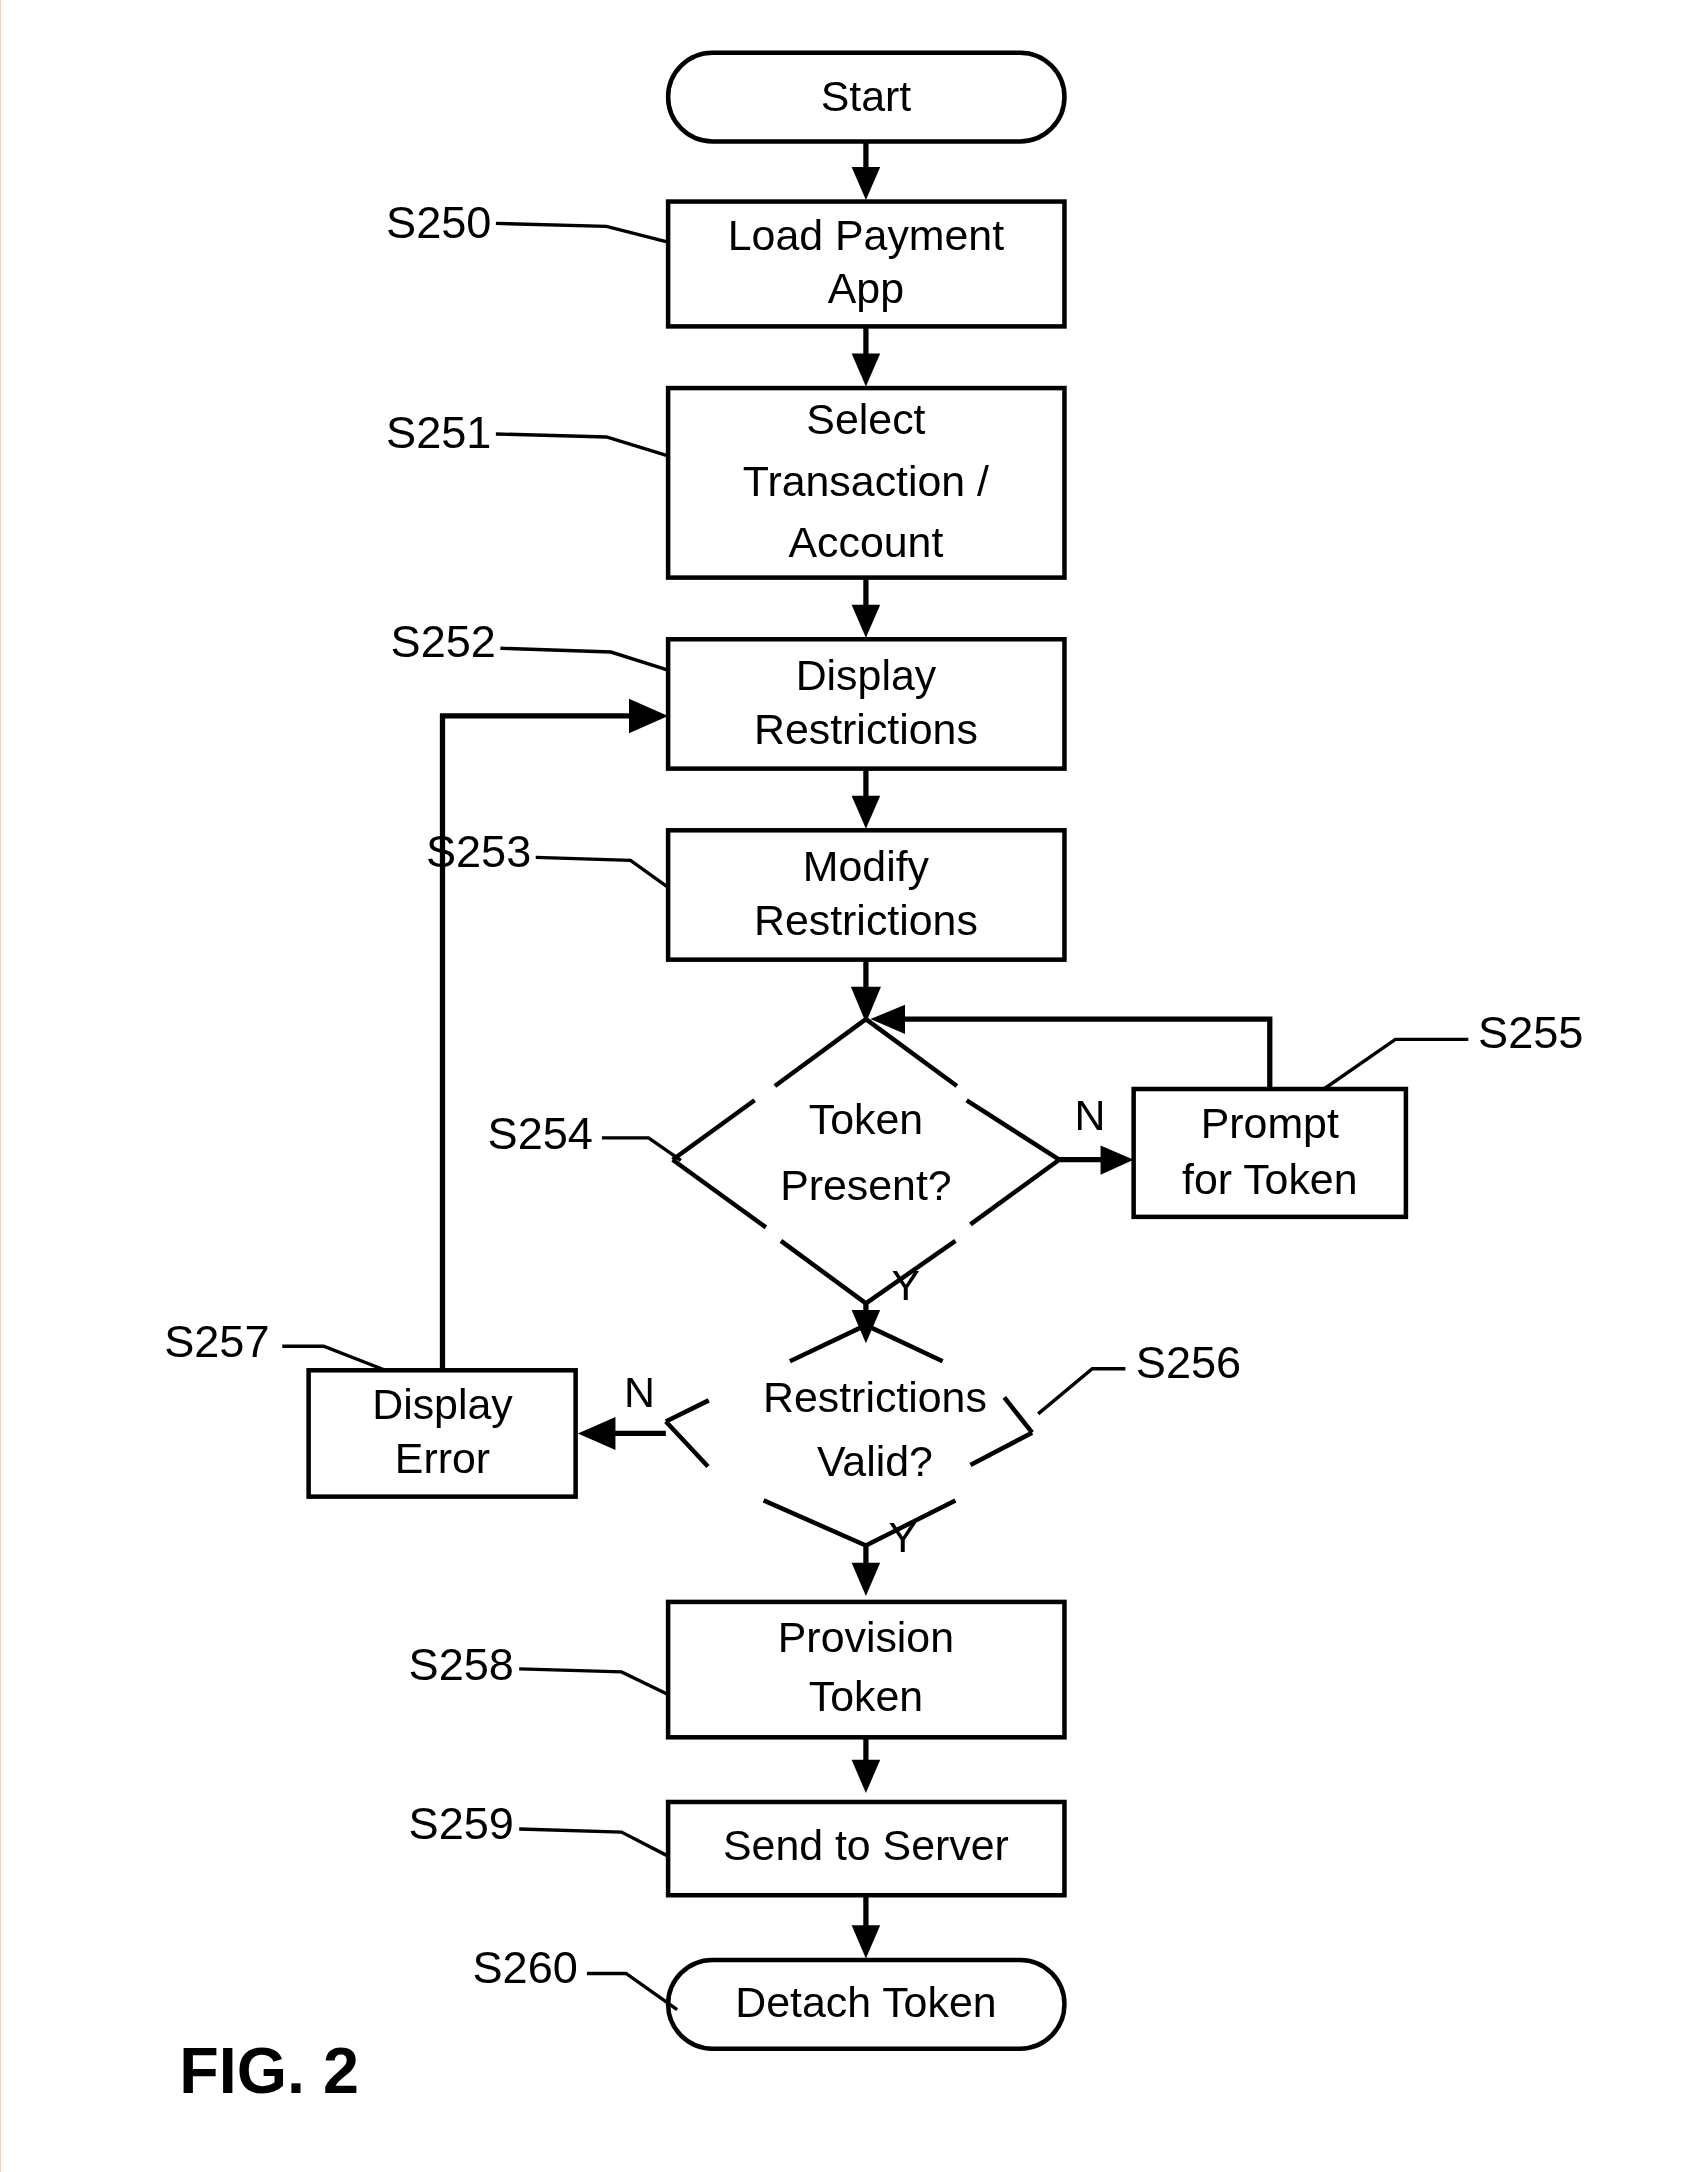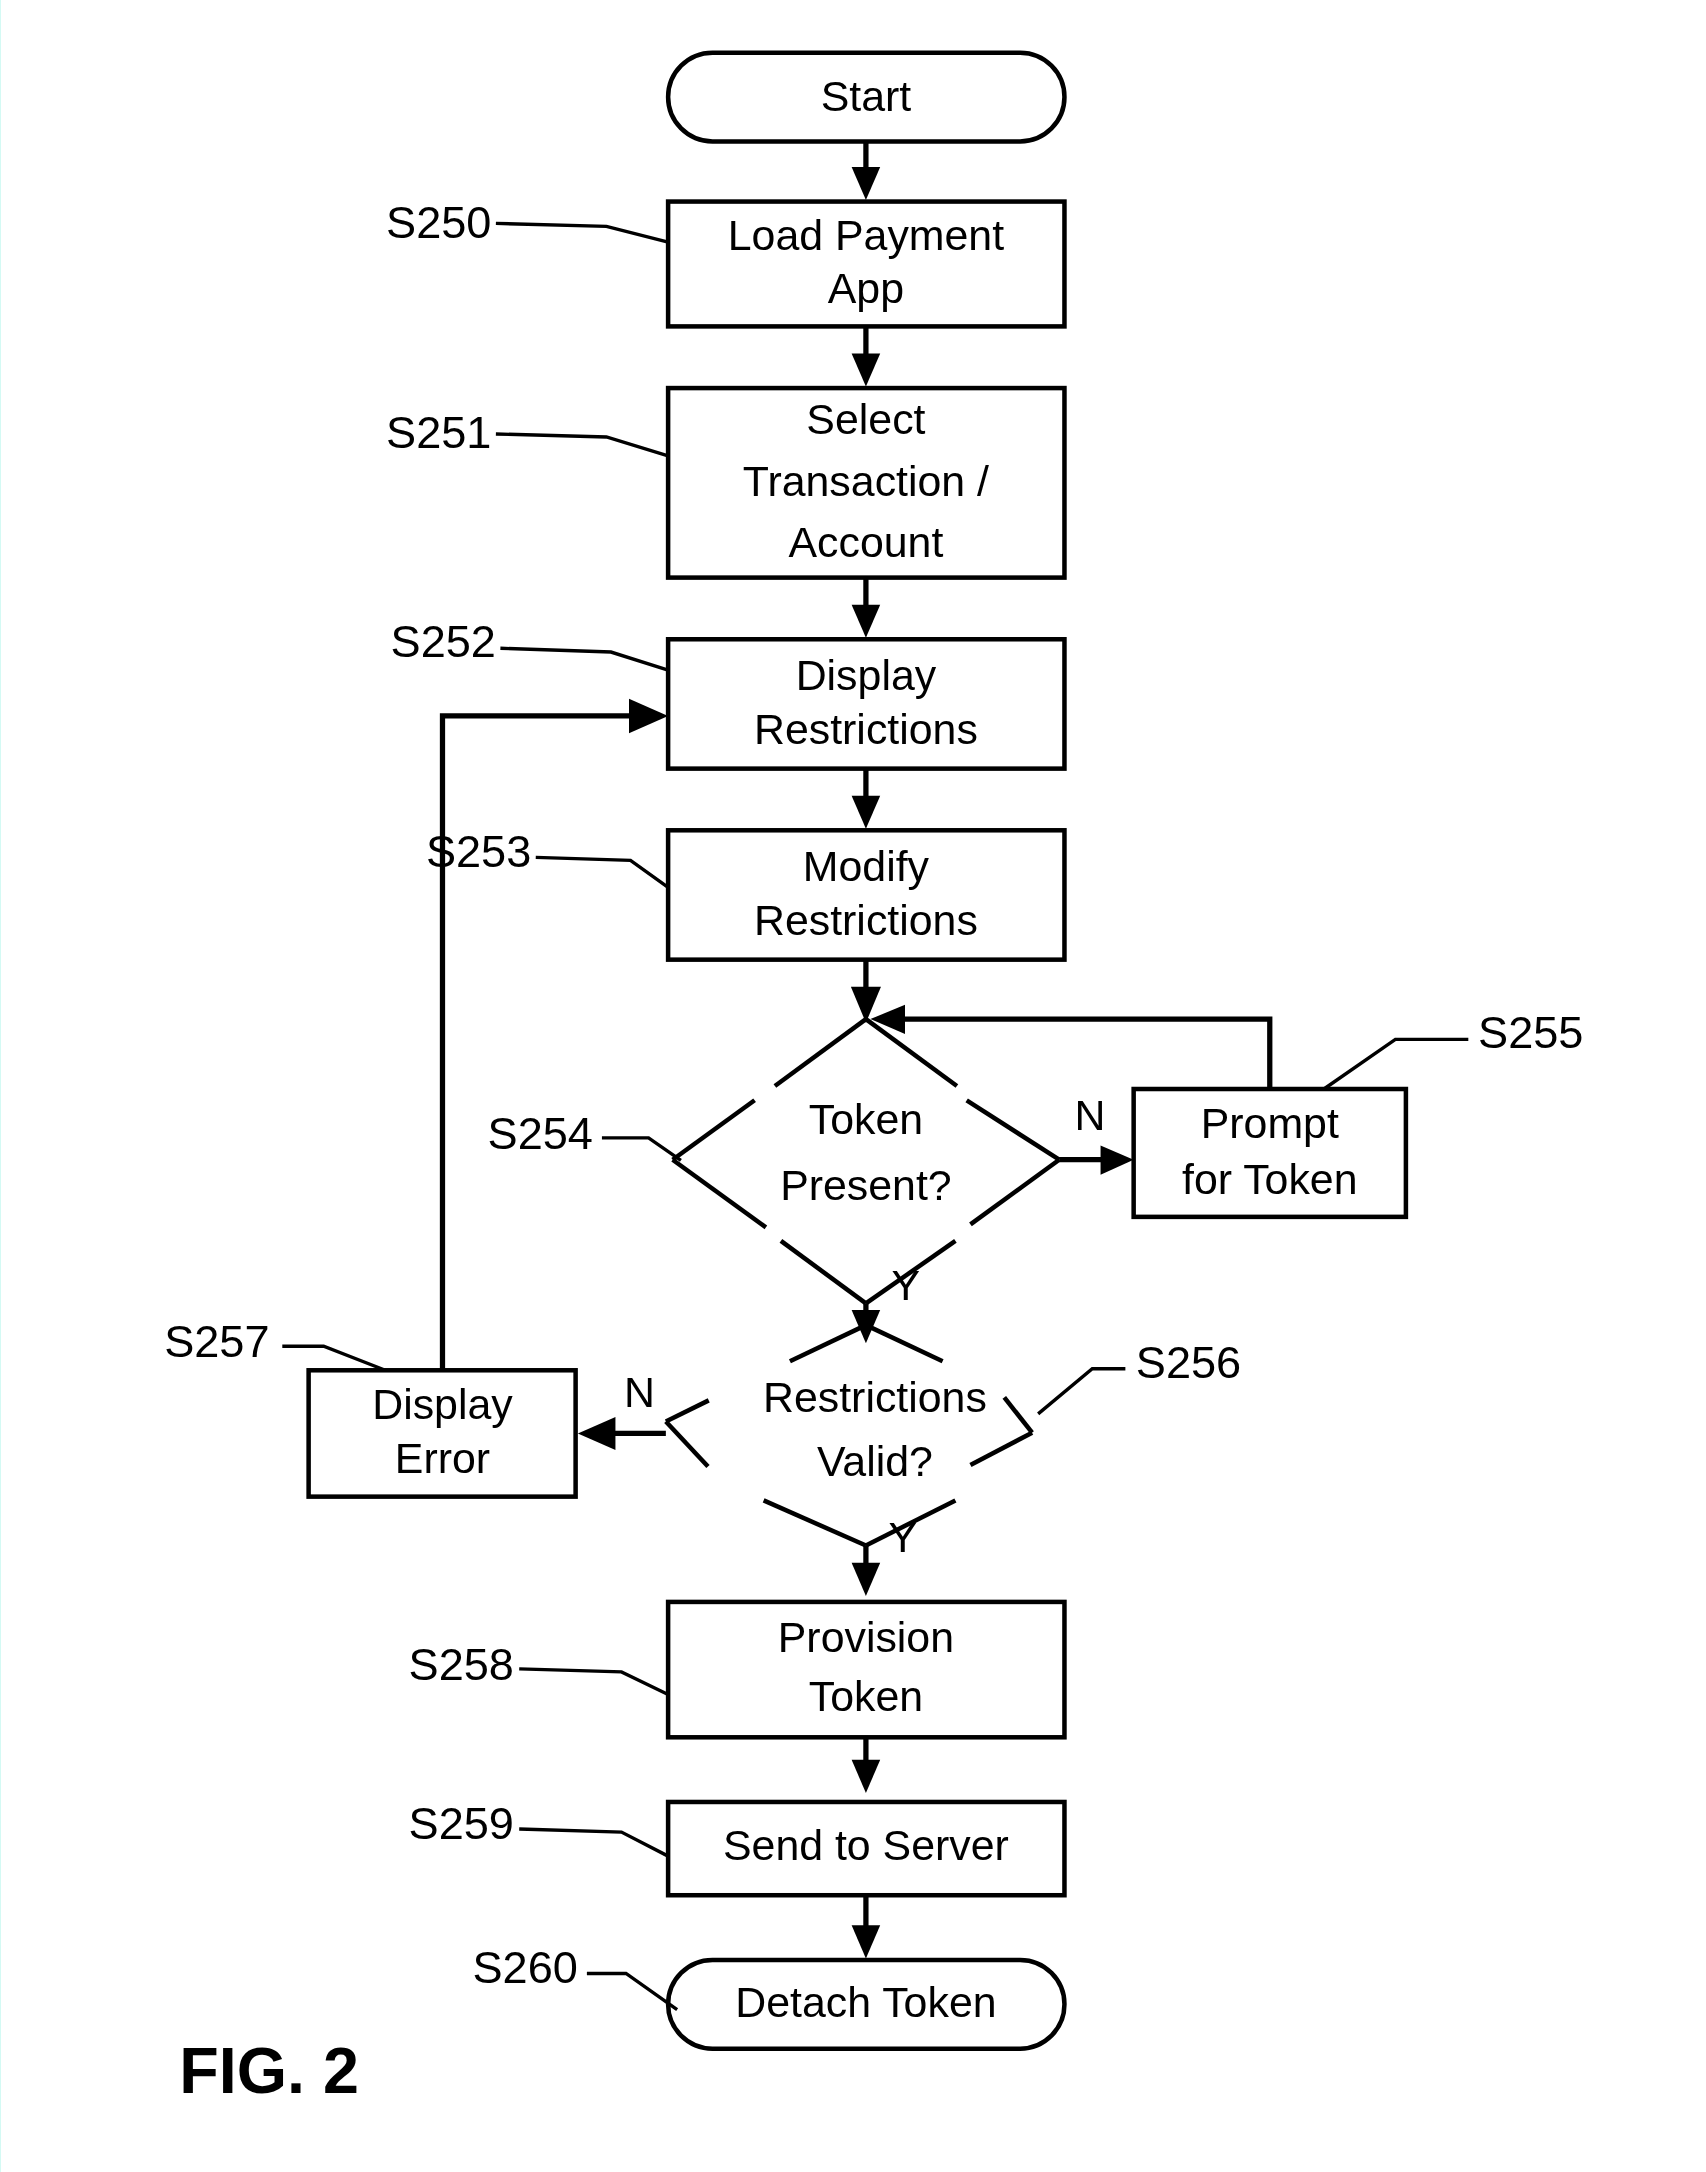--- a/index.html
+++ b/index.html
@@ -12,21 +12,21 @@
     width: 1707px;
     height: 2172px;
     font-family: "Liberation Sans", sans-serif;
     color: #000000;
     overflow: hidden;
   }
   #figure-root {
     position: relative;
     width: 1707px;
     height: 2172px;
-    background: #5eead4;
+    background: #a16207;
   }
   svg#flowchart {
     display: block;
     width: 1707px;
     height: 2172px;
   }
   .shape-line {
     fill: none;
     stroke: #000000;
     stroke-width: 6;

